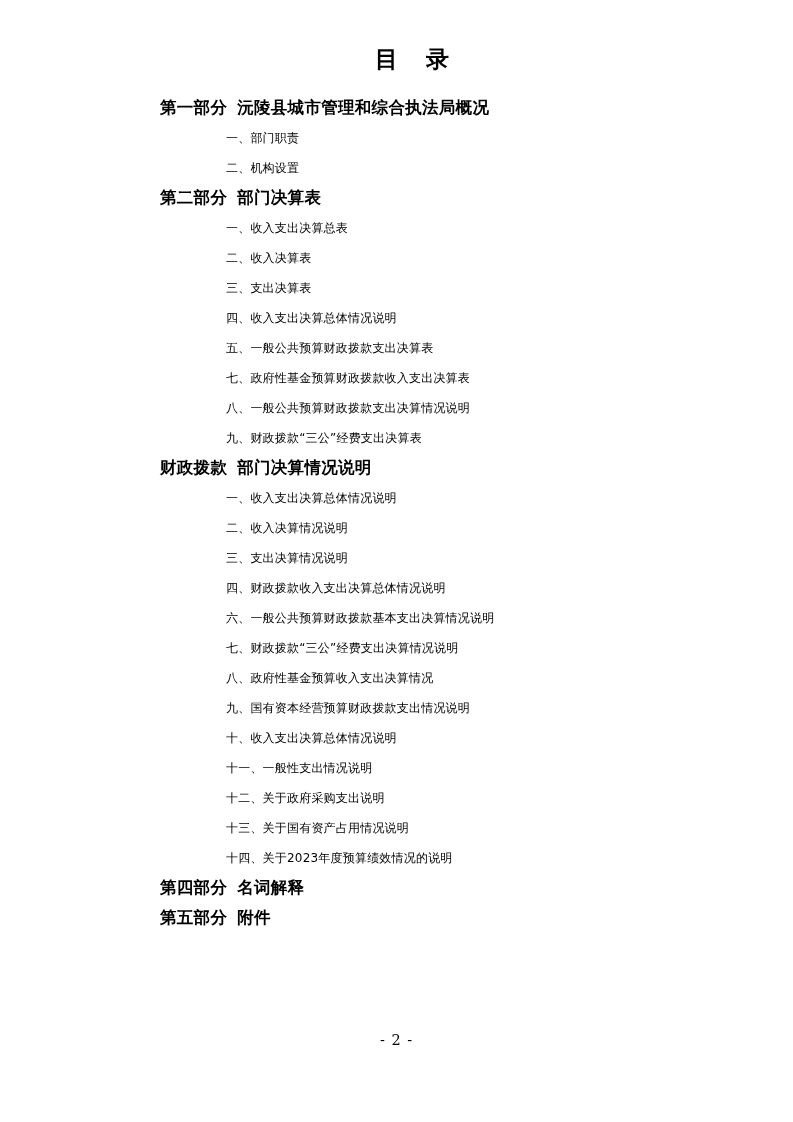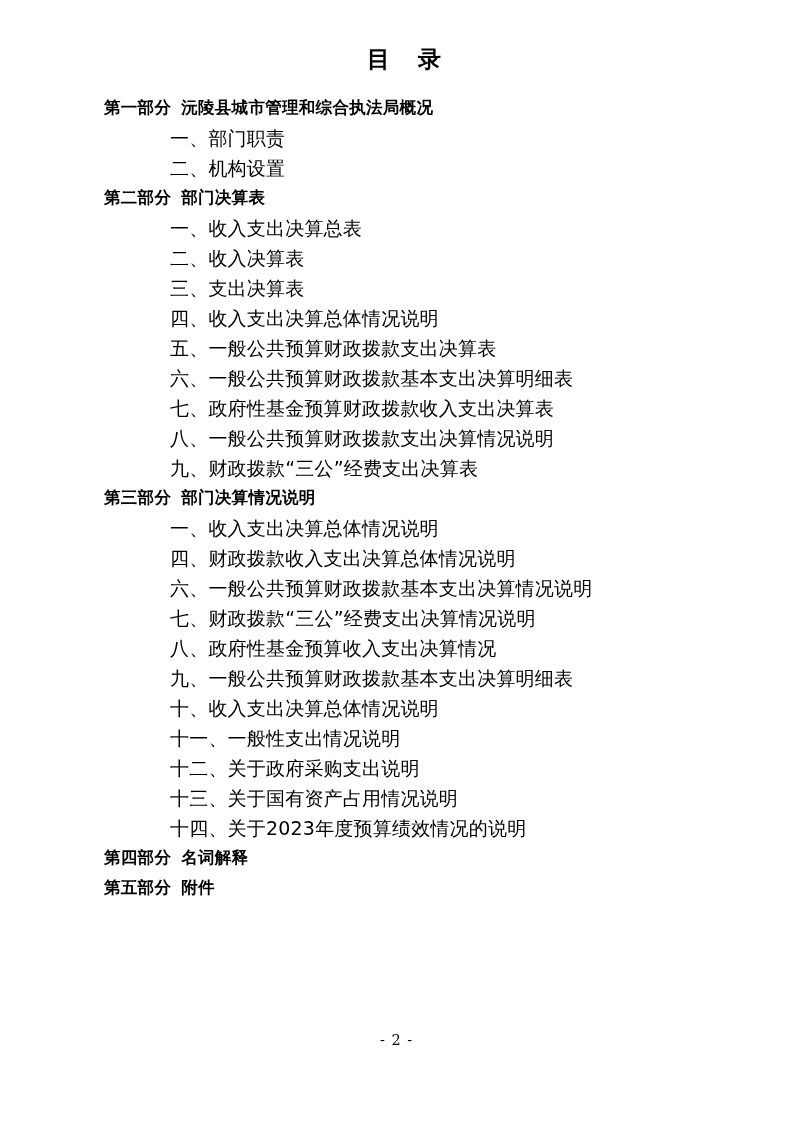--- a/index.html
+++ b/index.html
@@ -15,49 +15,50 @@
     position: relative;
     width: 793px;
     height: 1122px;
     margin: 0 auto;
     background: #ffffff;
     overflow: hidden;
     box-sizing: border-box;
   }
   .content {
     position: absolute;
-    left: 104px;
+    left: 112px;
     top: 44px;
     width: 610px;
   }
   .doc-title {
     text-align: center;
     font-size: 23px;
     font-weight: bold;
     letter-spacing: 10px;
     margin: 0 0 18px 0;
     font-family: "DejaVu Serif", "Liberation Serif", serif;
   }
   .toc {
     margin: 0;
     padding: 0;
     list-style: none;
   }
   .toc li {
     white-space: nowrap;
+    margin-left: 48px;
   }
   .entry-part {
     font-size: 16.5px;
     font-weight: bold;
     line-height: 30px;
     letter-spacing: 0.3px;
     font-family: "DejaVu Serif", "Liberation Serif", serif;
   }
   .entry-sub {
-    font-size: 19px;
+    font-size: 12px;
     line-height: 30px;
     padding-left: 66px;
     letter-spacing: 0.2px;
     font-family: "DejaVu Sans", "Liberation Sans", sans-serif;
   }
   .entry-part .gap {
     display: inline-block;
     width: 10px;
   }
   .page-number {
@@ -80,31 +81,32 @@
     <ul class="toc">
         <li class="entry-part"><span>第一部分</span><span class="gap"></span><span>沅陵县城市管理和综合执法局概况</span></li>
         <li class="entry-sub"><span>一、</span><span>部门职责</span></li>
         <li class="entry-sub"><span>二、</span><span>机构设置</span></li>
         <li class="entry-part"><span>第二部分</span><span class="gap"></span><span>部门决算表</span></li>
         <li class="entry-sub"><span>一、</span><span>收入支出决算总表</span></li>
         <li class="entry-sub"><span>二、</span><span>收入决算表</span></li>
         <li class="entry-sub"><span>三、</span><span>支出决算表</span></li>
         <li class="entry-sub"><span>四、</span><span>收入支出决算总体情况说明</span></li>
         <li class="entry-sub"><span>五、</span><span>一般公共预算财政拨款支出决算表</span></li>
-        <li class="entry-sub"><span>六、</span><span>一般公共预算财政拨款基本支出决算明细表</span></li>
         <li class="entry-sub"><span>七、</span><span>政府性基金预算财政拨款收入支出决算表</span></li>
         <li class="entry-sub"><span>八、</span><span>一般公共预算财政拨款支出决算情况说明</span></li>
         <li class="entry-sub"><span>九、</span><span>财政拨款“三公”经费支出决算表</span></li>
-        <li class="entry-part"><span>第三部分</span><span class="gap"></span><span>部门决算情况说明</span></li>
+        <li class="entry-part"><span>财政拨款</span><span class="gap"></span><span>部门决算情况说明</span></li>
         <li class="entry-sub"><span>一、</span><span>收入支出决算总体情况说明</span></li>
+        <li class="entry-sub"><span>二、</span><span>收入决算情况说明</span></li>
+        <li class="entry-sub"><span>三、</span><span>支出决算情况说明</span></li>
         <li class="entry-sub"><span>四、</span><span>财政拨款收入支出决算总体情况说明</span></li>
         <li class="entry-sub"><span>六、</span><span>一般公共预算财政拨款基本支出决算情况说明</span></li>
         <li class="entry-sub"><span>七、</span><span>财政拨款“三公”经费支出决算情况说明</span></li>
         <li class="entry-sub"><span>八、</span><span>政府性基金预算收入支出决算情况</span></li>
-        <li class="entry-sub"><span>九、</span><span>一般公共预算财政拨款基本支出决算明细表</span></li>
+        <li class="entry-sub"><span>九、</span><span>国有资本经营预算财政拨款支出情况说明</span></li>
         <li class="entry-sub"><span>十、</span><span>收入支出决算总体情况说明</span></li>
         <li class="entry-sub"><span>十一、</span><span>一般性支出情况说明</span></li>
         <li class="entry-sub"><span>十二、</span><span>关于政府采购支出说明</span></li>
         <li class="entry-sub"><span>十三、</span><span>关于国有资产占用情况说明</span></li>
         <li class="entry-sub"><span>十四、</span><span>关于2023年度预算绩效情况的说明</span></li>
         <li class="entry-part"><span>第四部分</span><span class="gap"></span><span>名词解释</span></li>
         <li class="entry-part"><span>第五部分</span><span class="gap"></span><span>附件</span></li>
       </ul>
   </div>
   <div class="page-number">- 2 -</div>

